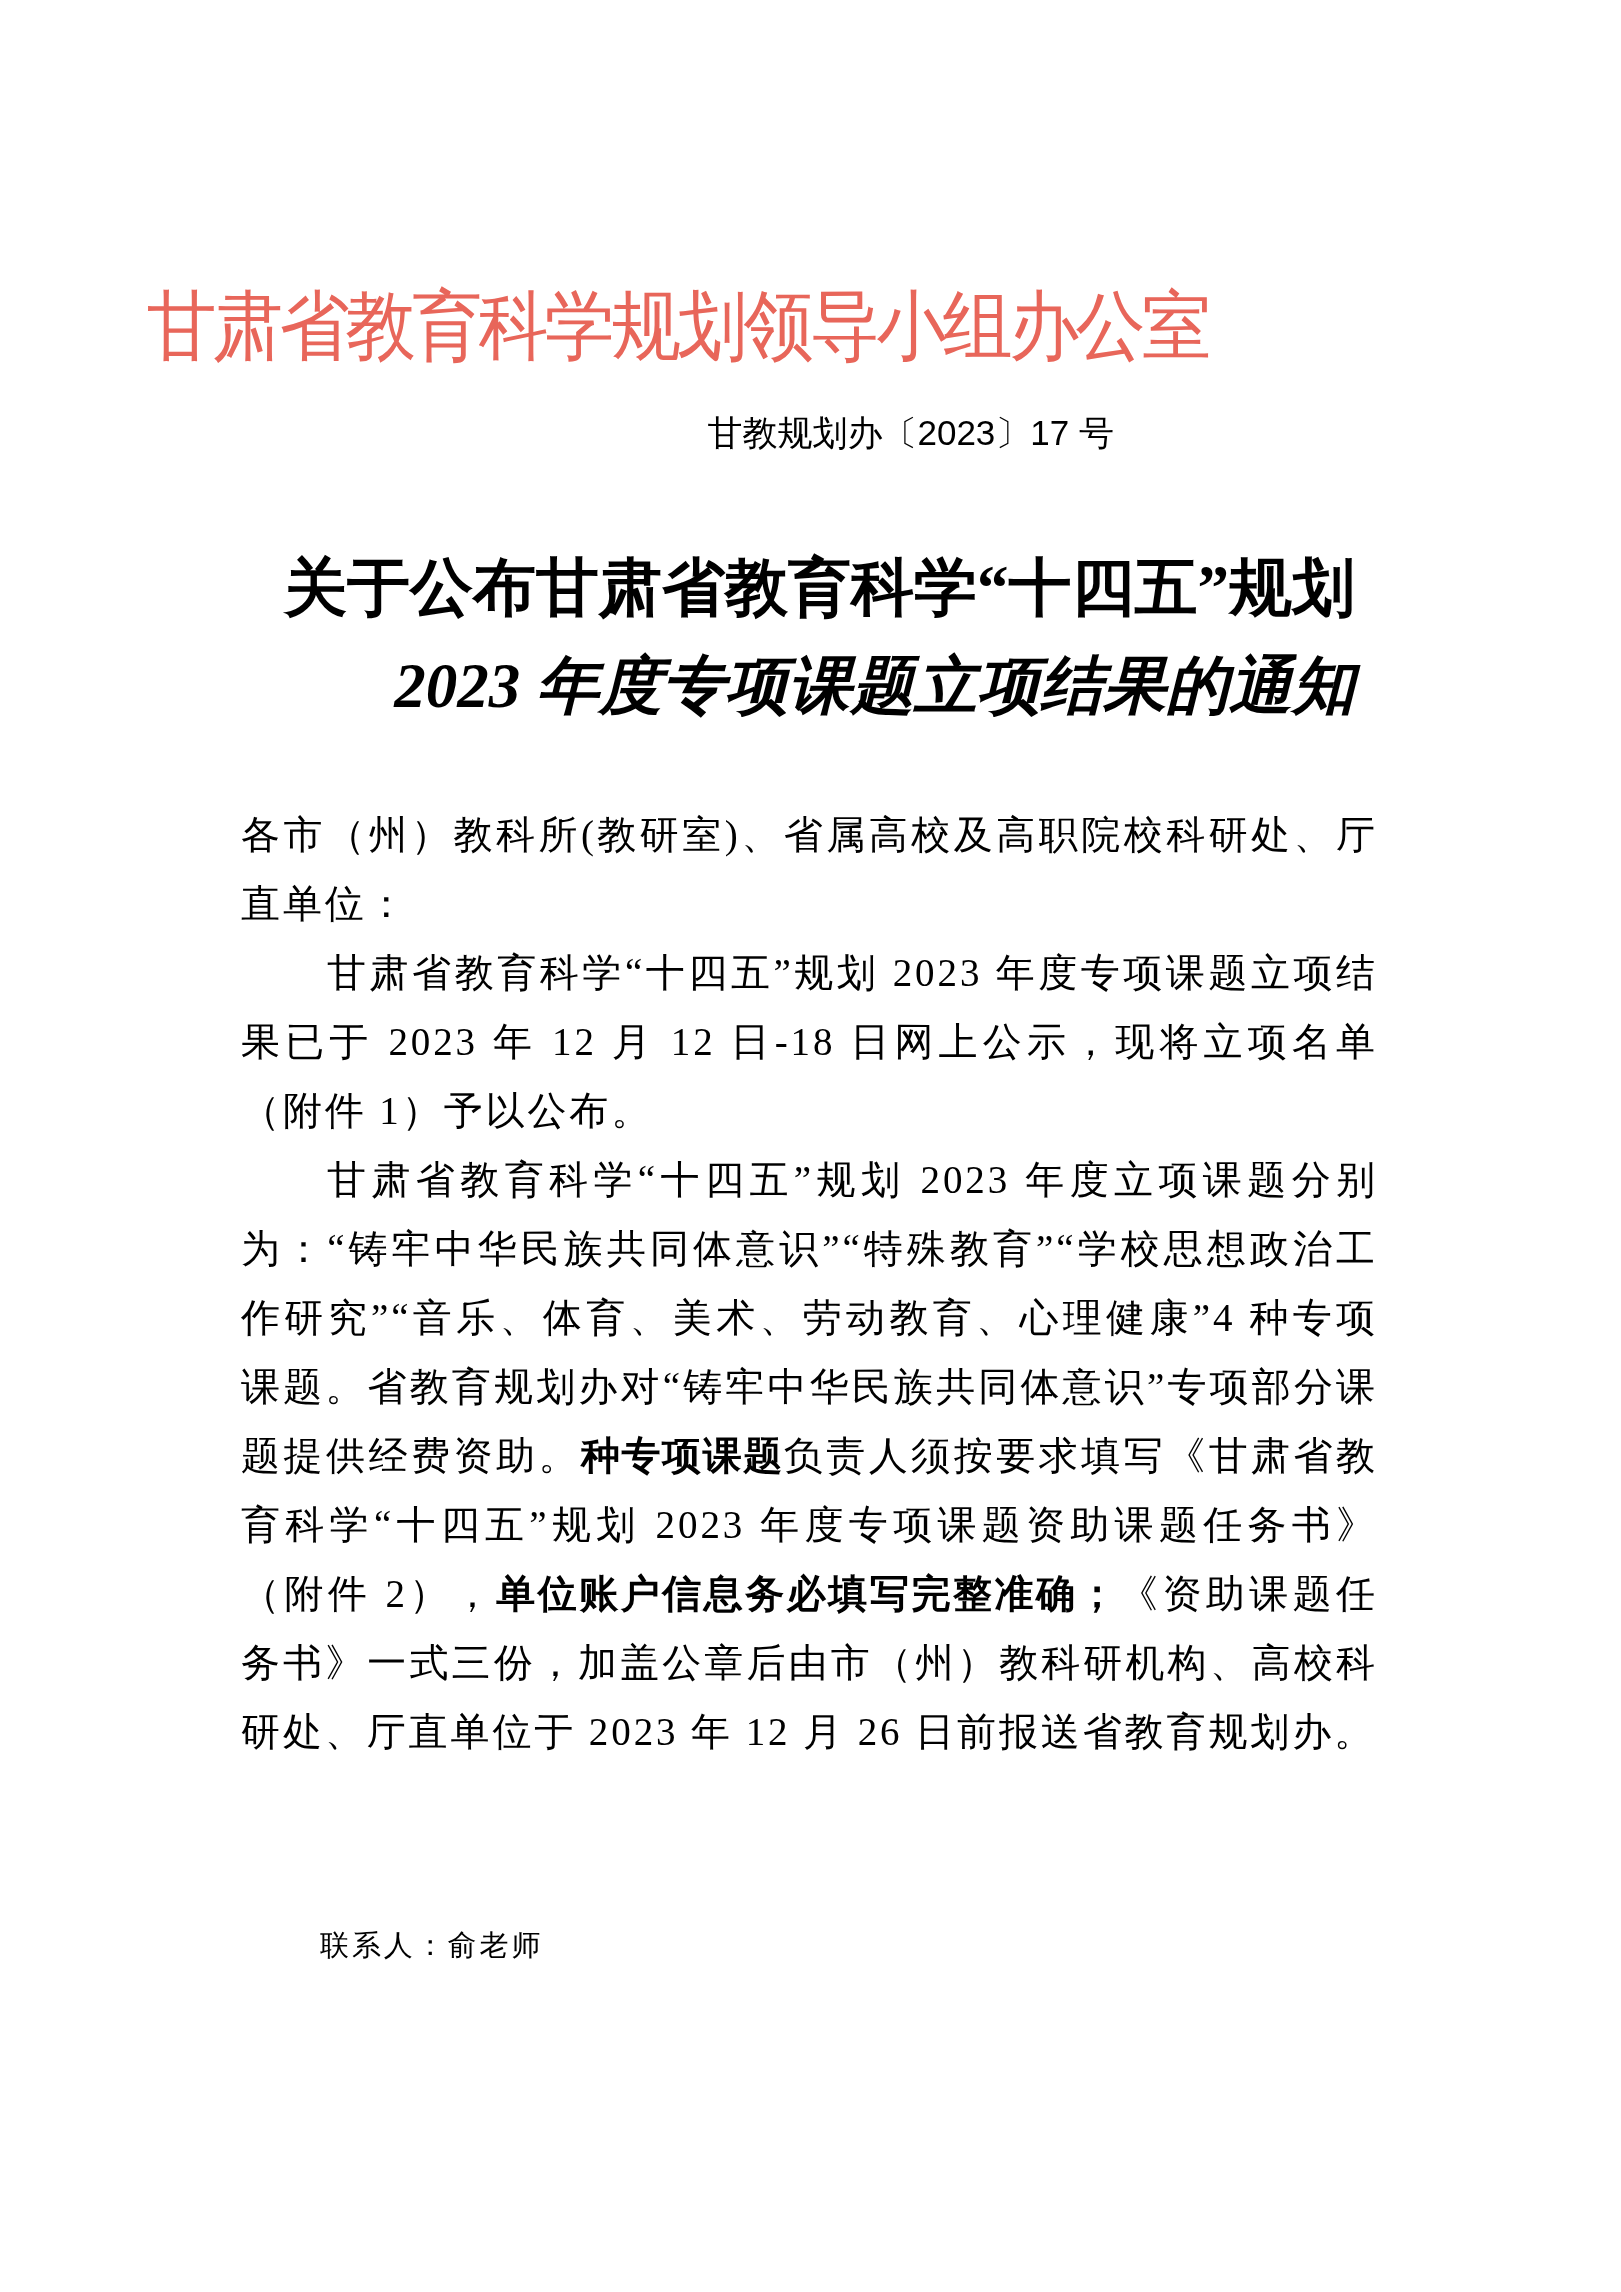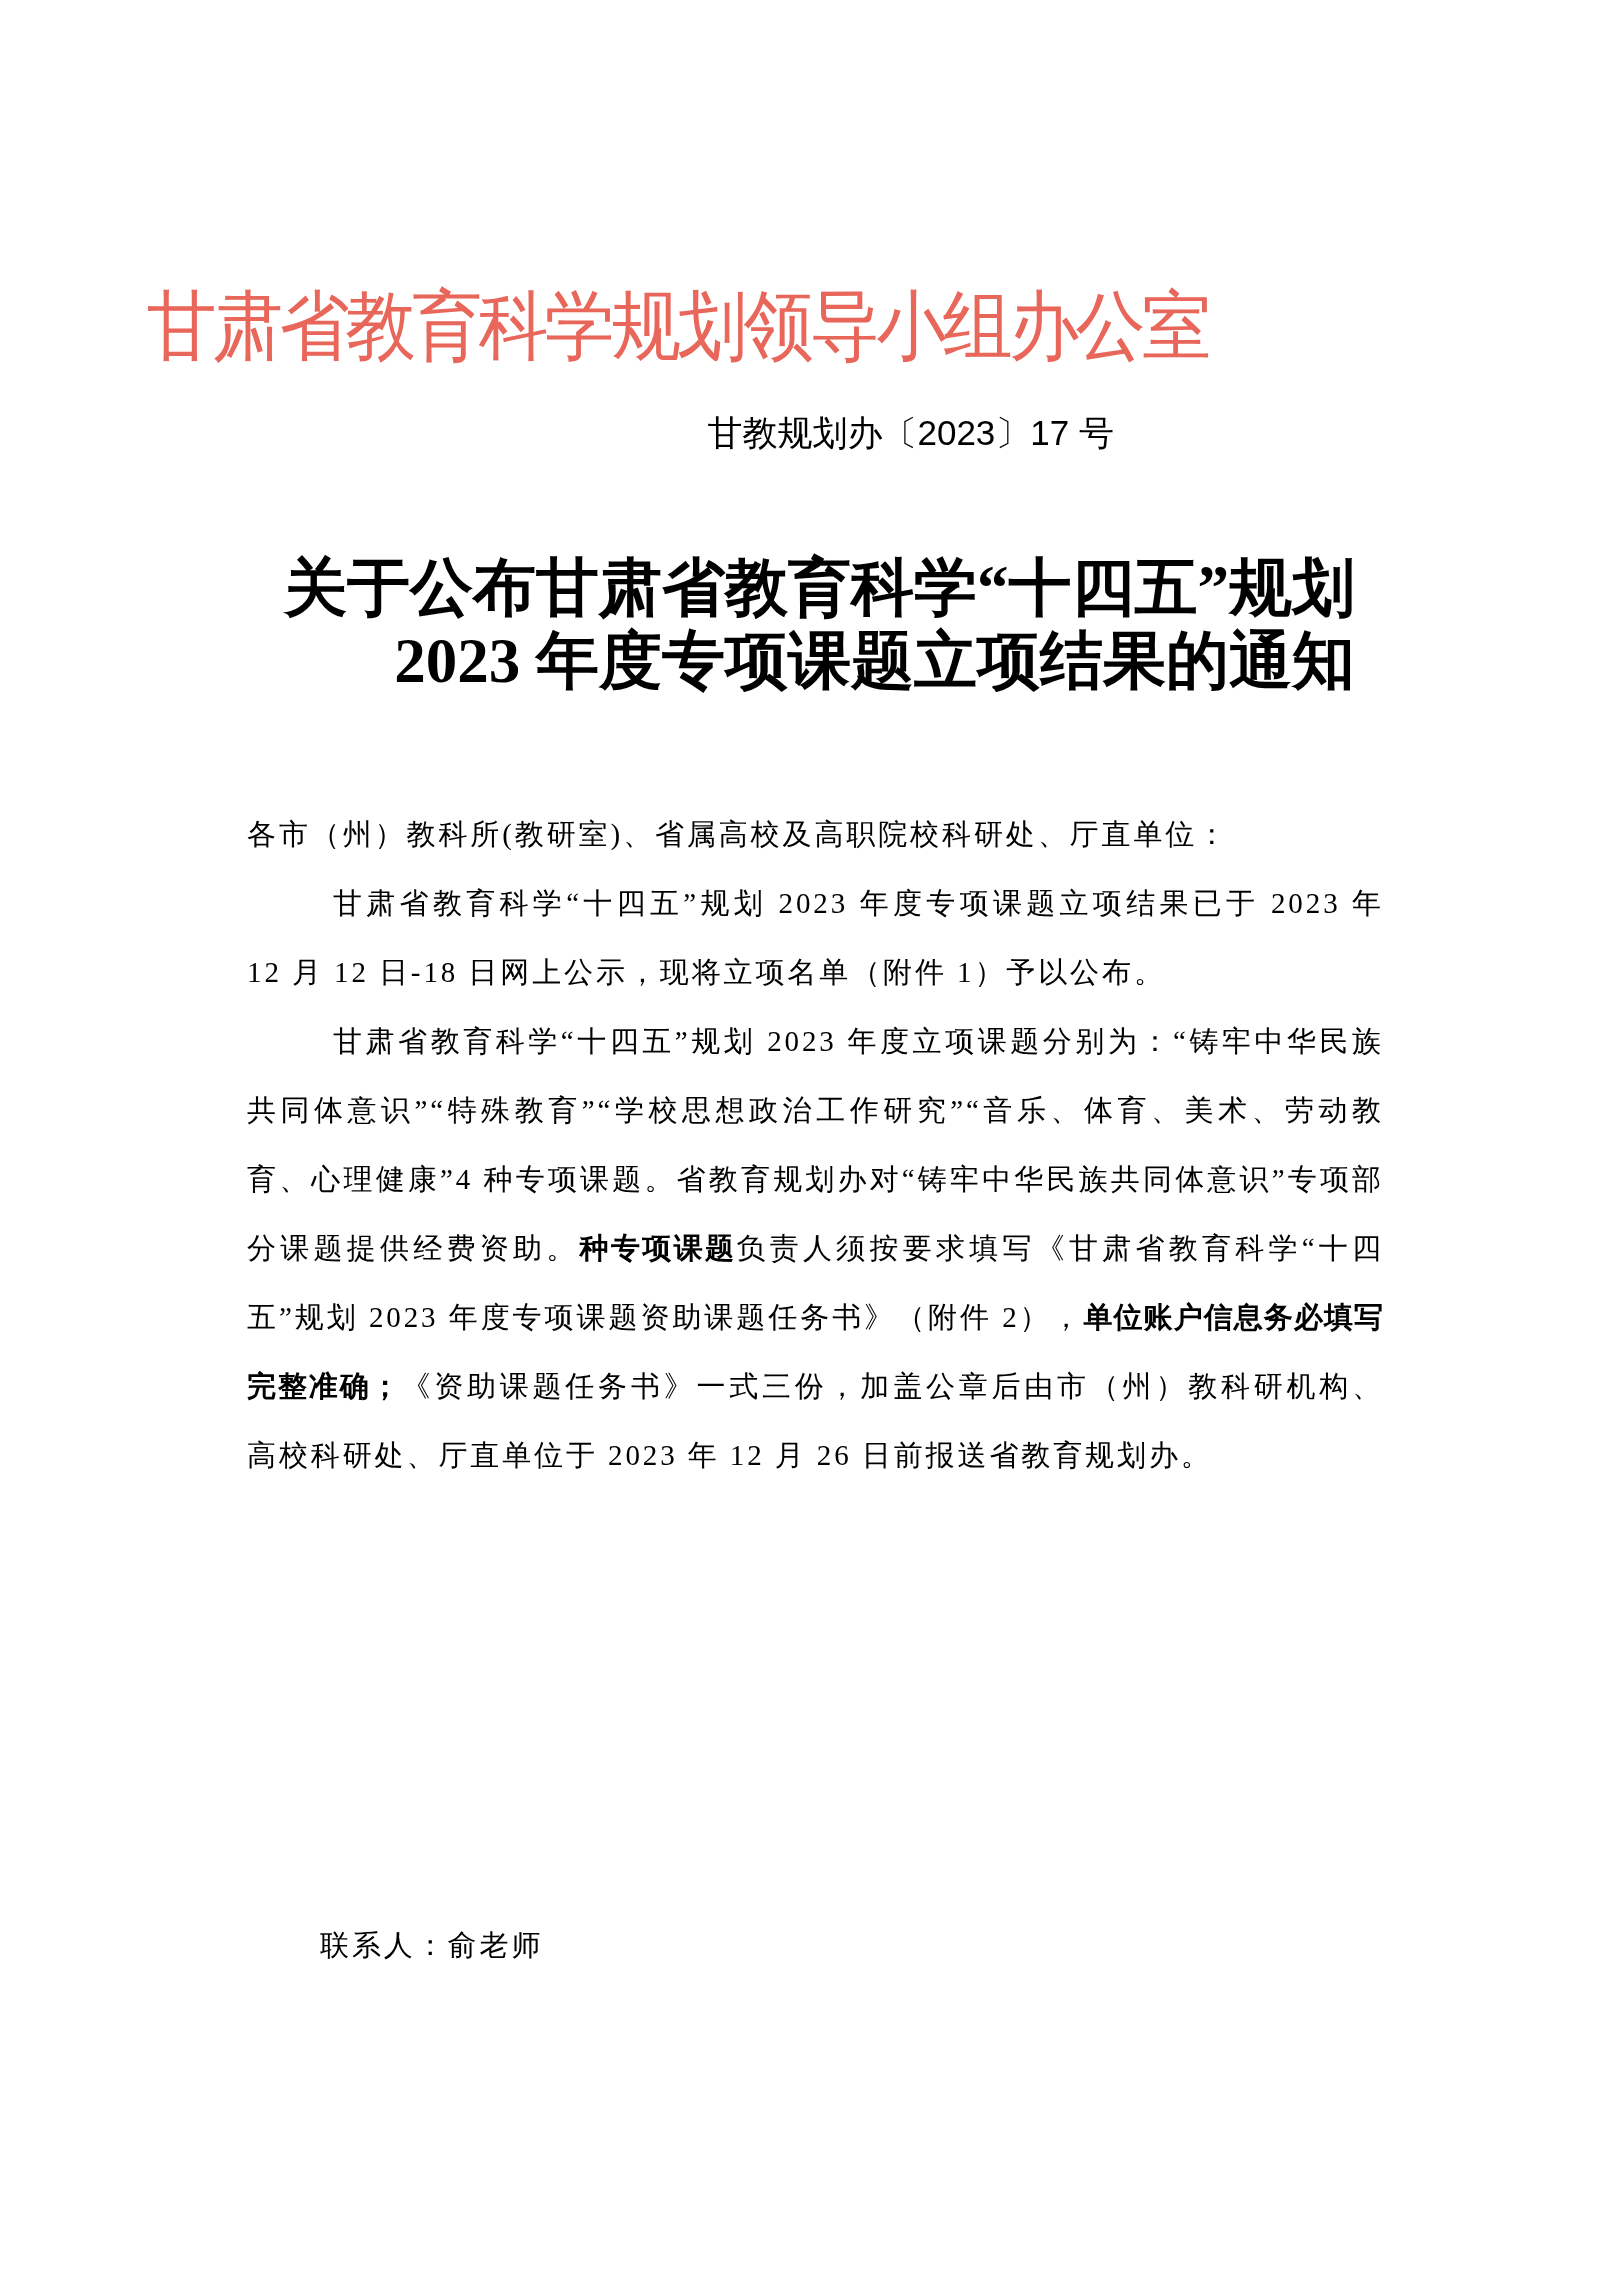--- a/index.html
+++ b/index.html
@@ -45,28 +45,28 @@
       position: absolute;
       left: 0; right: 0;
       top: 555px;
       text-align: right;
       font-family: "Liberation Serif", "DejaVu Serif", serif;
       font-weight: bold;
       font-size: 63px;
       line-height: 67px;
     }
     .title .line { display: block; height: 67px; }
-    .title .line + .line { margin-top: 6px; }
+    .title .line + .line { margin-top: 31px; font-style: italic; }
     .body-text {
       position: absolute;
-      left: 247px;
+      left: 241px;
       width: 1137px;
       top: 800px;
       font-family: "Liberation Serif", "DejaVu Serif", serif;
-      font-size: 29px;
+      font-size: 39px;
       line-height: 69px;
       letter-spacing: 2.9px;
       text-align: justify;
     }
     .body-text p { margin: 0; }
     .body-text .indent { text-indent: 86px; }
     .bold { font-weight: bold; font-family: "DejaVu Sans", "Liberation Sans", sans-serif; letter-spacing: 1px; }
     .contact {
       position: absolute;
       left: 320px;

